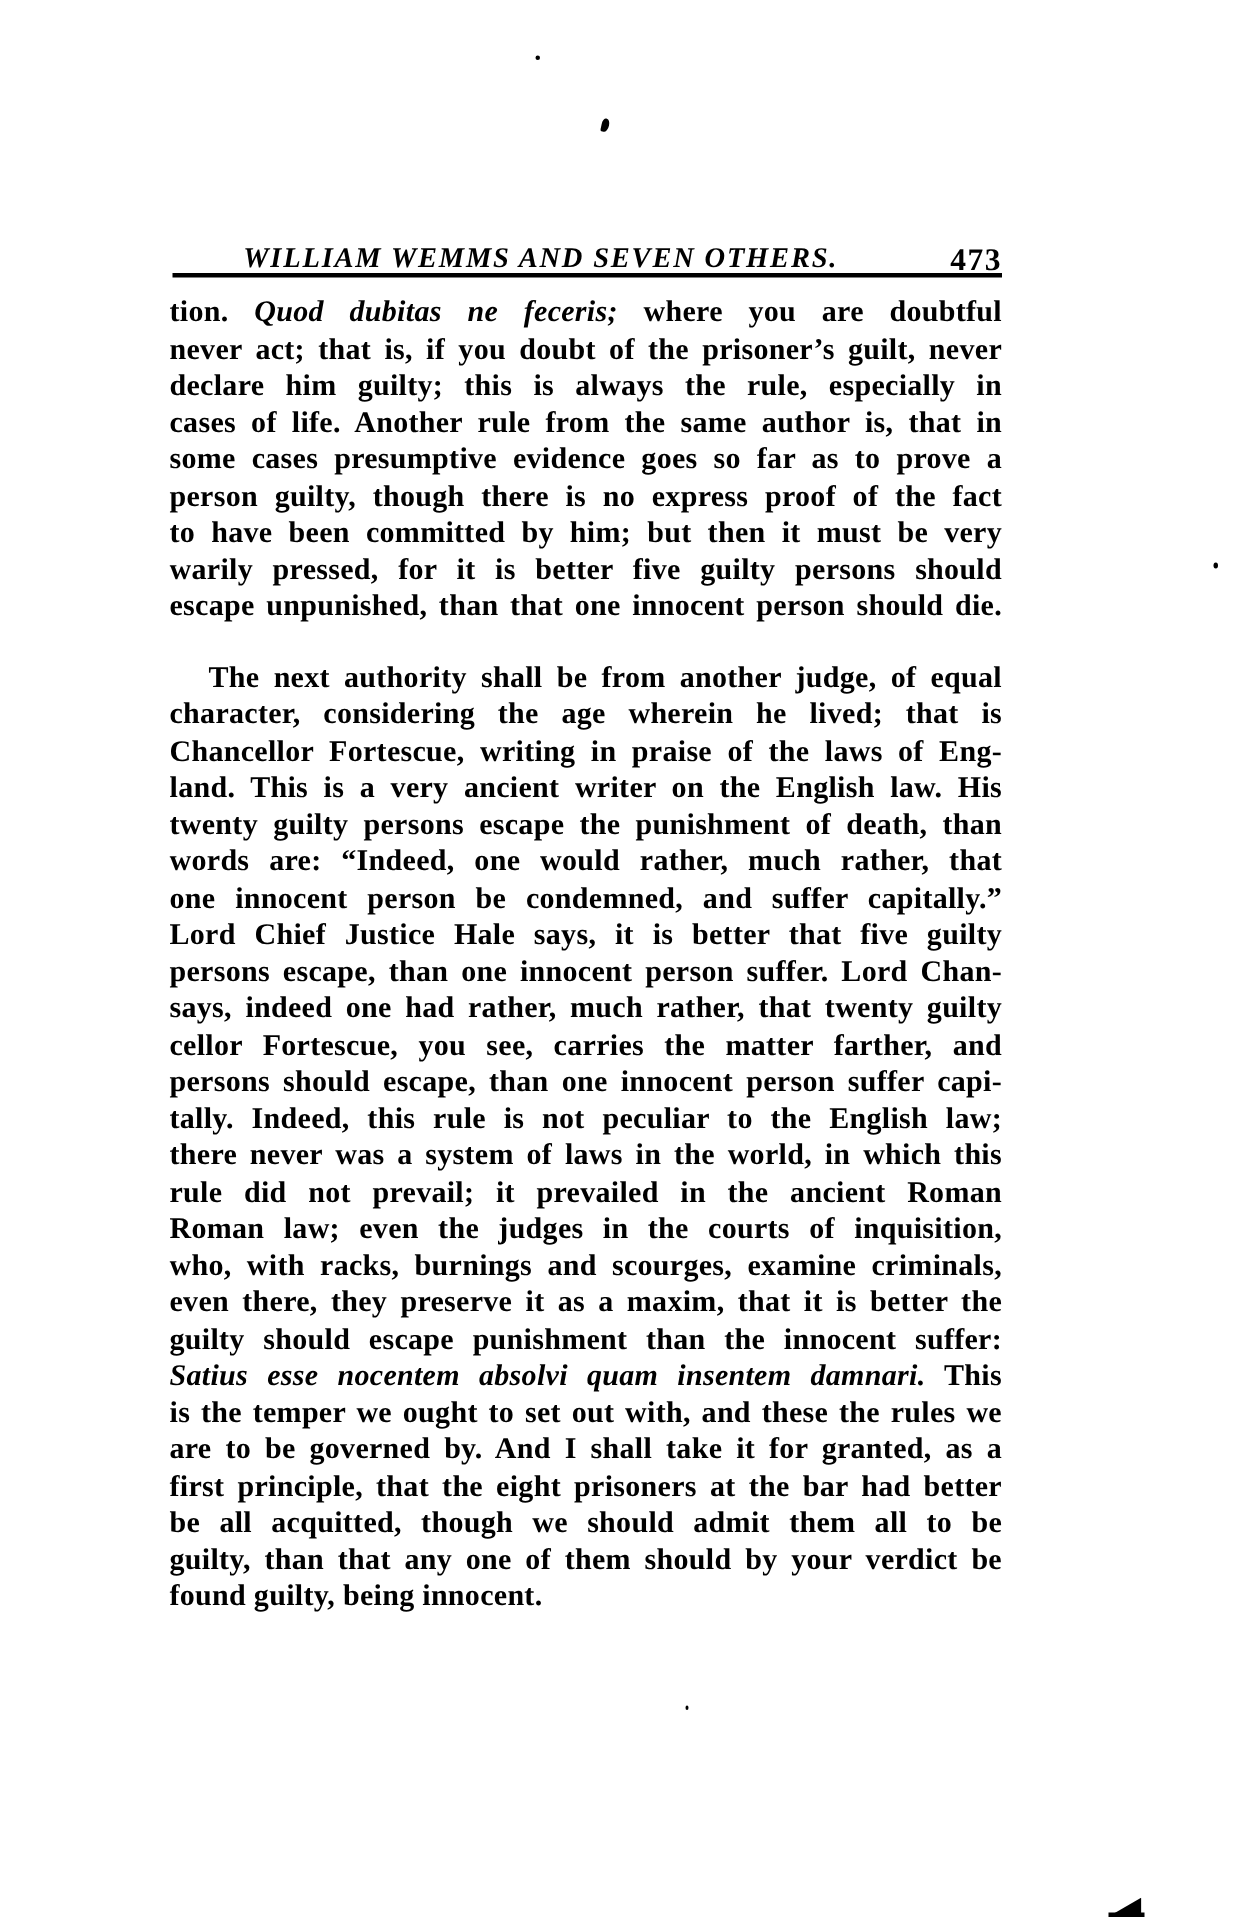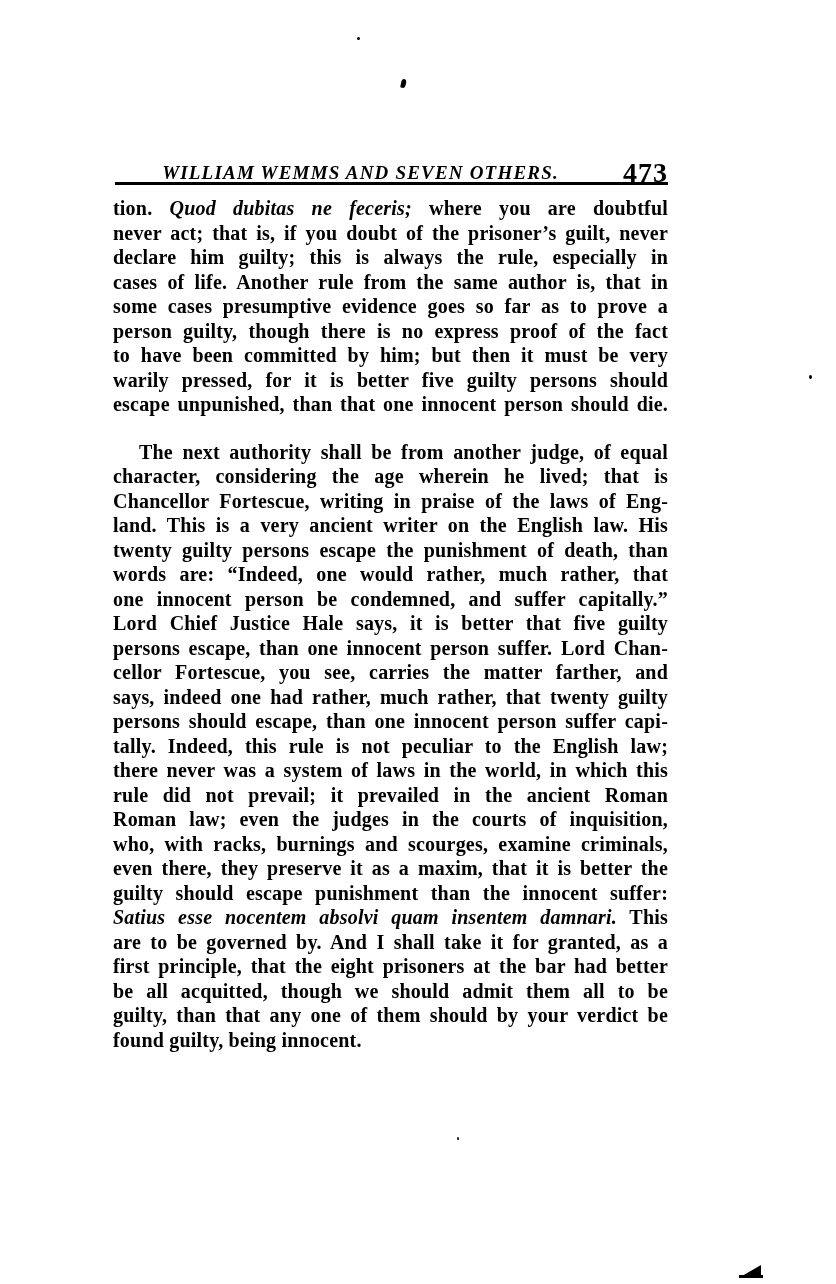--- a/index.html
+++ b/index.html
@@ -38,21 +38,21 @@
     font-size: 19px;
     line-height: 28px;
     letter-spacing: 1.2px;
     padding-right: 60px; 
   }
   .running-head .pagenum {
     position: absolute;
     right: 0;
     top: 0;
     font-weight: 700;
-    font-size: 28px;
+    font-size: 21px;
     line-height: 28px;
     letter-spacing: 1px;
   }
   .head-rule {
     position: absolute;
     left: 115px;
     top: 182px;
     width: 553px;
     height: 3px;
     background: #000000;
@@ -131,31 +131,32 @@
       <div class="paragraph">
         <div class="line indent"><span>The next authority shall be from another judge, of equal</span></div>
         <div class="line"><span>character, considering the age wherein he lived; that is</span></div>
         <div class="line"><span>Chancellor Fortescue, writing in praise of the laws of Eng-</span></div>
         <div class="line"><span>land.  This is a very ancient writer on the English law.  His</span></div>
         <div class="line"><span>twenty guilty persons escape the punishment of death, than</span></div>
         <div class="line"><span>words are: “Indeed, one would rather, much rather, that</span></div>
         <div class="line"><span>one innocent person be condemned, and suffer capitally.”</span></div>
         <div class="line"><span>Lord Chief Justice Hale says, it is better that five guilty</span></div>
         <div class="line"><span>persons escape, than one innocent person suffer.  Lord Chan-</span></div>
+        <div class="line"><span>says, indeed one had rather, much rather, that twenty guilty</span></div>
         <div class="line"><span>cellor Fortescue, you see, carries the matter farther, and</span></div>
-        <div class="line"><span>says, indeed one had rather, much rather, that twenty guilty</span></div>
         <div class="line"><span>persons should escape, than one innocent person suffer capi-</span></div>
         <div class="line"><span>tally.  Indeed, this rule is not peculiar to the English law;</span></div>
         <div class="line"><span>there never was a system of laws in the world, in which this</span></div>
         <div class="line"><span>rule did not prevail; it prevailed in the ancient Roman</span></div>
         <div class="line"><span>Roman law; even the judges in the courts of inquisition,</span></div>
         <div class="line"><span>who, with racks, burnings and scourges, examine criminals,</span></div>
         <div class="line"><span>even there, they preserve it as a maxim, that it is better the</span></div>
         <div class="line"><span>guilty should escape punishment than the innocent suffer:</span></div>
         <div class="line"><i>Satius esse nocentem absolvi quam insentem damnari.</i><span>  This</span></div>
+        <div class="line"><span>is the temper we ought to set out with, and these the rules we</span></div>
         <div class="line"><span>are to be governed by.  And I shall take it for granted, as a</span></div>
         <div class="line"><span>first principle, that the eight prisoners at the bar had better</span></div>
         <div class="line"><span>be all acquitted, though we should admit them all to be</span></div>
         <div class="line"><span>guilty, than that any one of them should by your verdict be</span></div>
         <div class="line no-justify"><span>found guilty, being innocent.</span></div>
       </div>
     </main>
 
   <span class="speck speck-a"></span>
   <span class="speck speck-b"></span>

